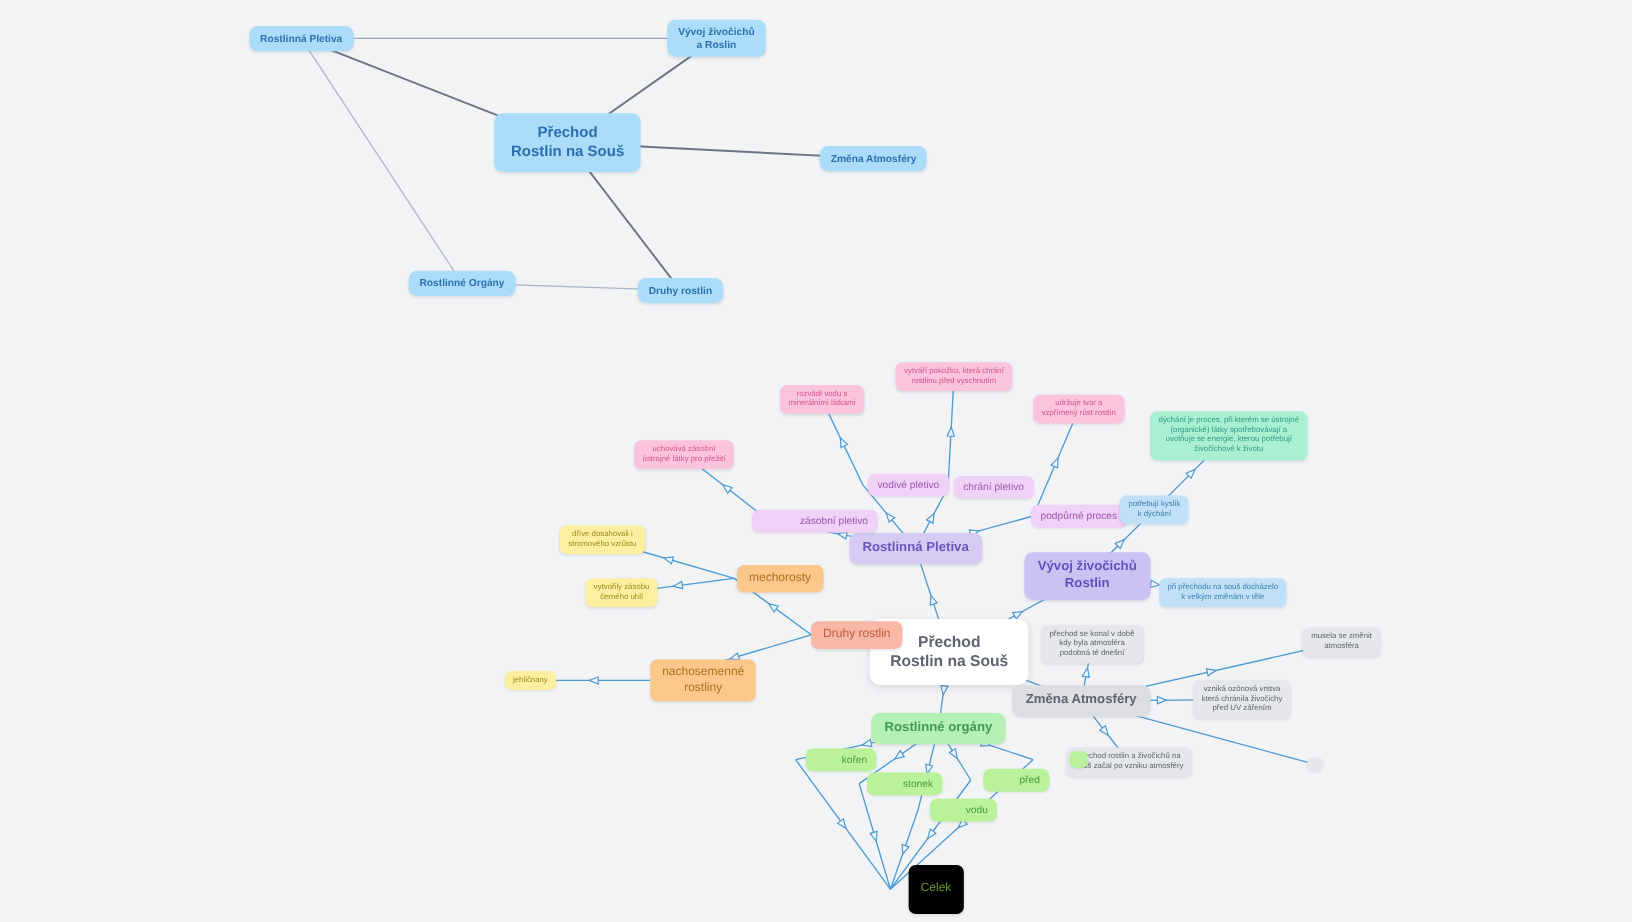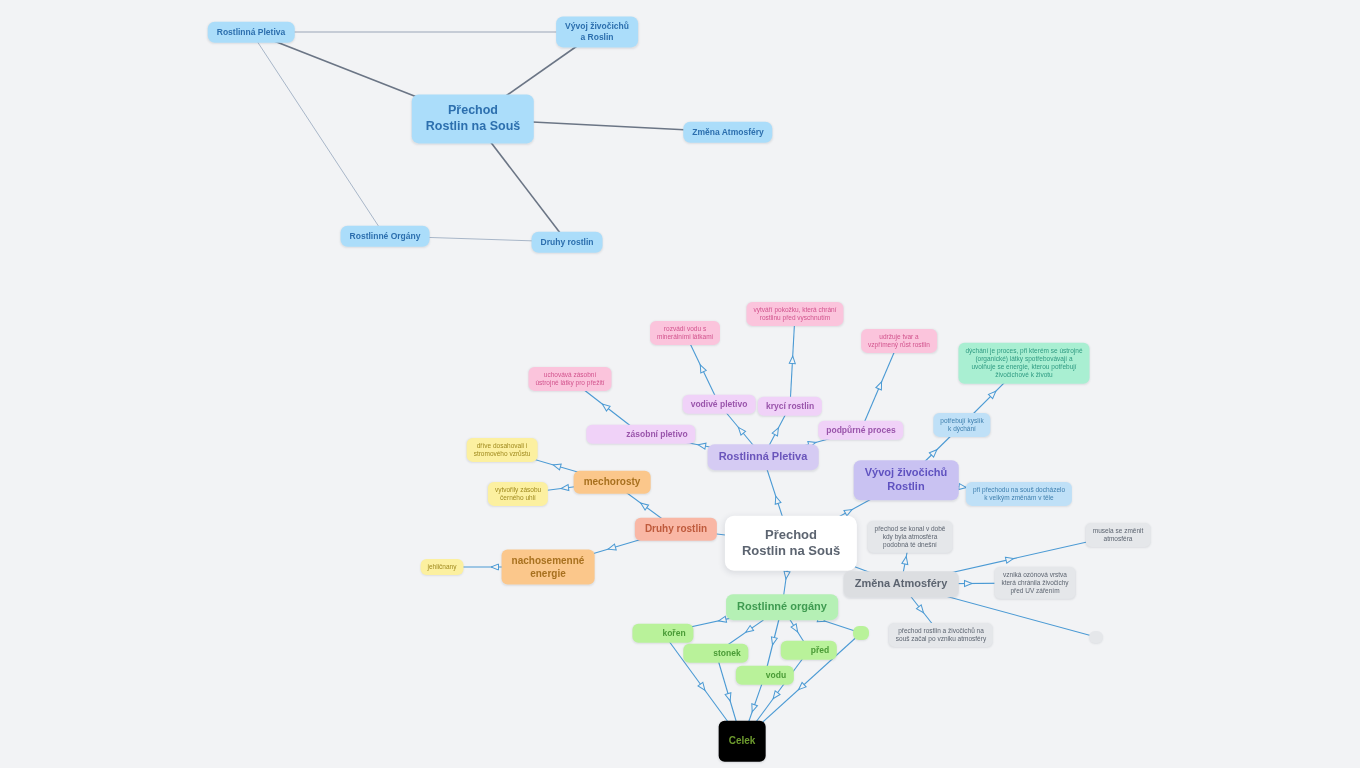--- a/index.html
+++ b/index.html
@@ -51,21 +51,21 @@
     font-size: 13px; font-weight: bold;
     padding: 11px 17px; border-radius: 9px;
     box-shadow: 0 2px 6px rgba(40,50,70,0.12);
   }
   .hub { font-size: 11px; font-weight: bold; padding: 6px 11px; border-radius: 7px; }
   .hub-purple { background: #d5cbf3; color: #6a55bb; }
   .hub-lavender { background: #c9c2f2; color: #5f52c0; }
   .hub-green { background: #b5f0b5; color: #3f9b50; }
   .hub-gray  { background: #dcdee1; color: #5c6470; }
 
-  .mid { font-size: 8.5px; font-weight: bold; padding: 4px 8px; border-radius: 6px; }
+  .mid { font-size: 8.5px; font-weight: normal; padding: 4px 8px; border-radius: 6px; margin-left: 38px; }
   .mid-orange { background: #fbc78b; color: #a8711f; font-size: 10px; padding: 5px 10px; }
   .mid-salmon { background: #f9b7a5; color: #bf5a3c; font-size: 10px; padding: 5px 10px; }
   .mid-violet { background: #f0d2f8; color: #9a55ab; }
   .mid-lgreen { background: #b9f29a; color: #4a9b36; padding-left: 30px; }
   .mid-yellowgreen { background: #000000; color: #6d9b2e; font-size: 10px; padding: 14px 10px; }
 
   .leaf { font-size: 6.5px; padding: 4px 7px; border-radius: 6px; }
   .leaf-pink   { background: #fbc4dc; color: #d2538d; }
   .leaf-yellow { background: #fcf0a0; color: #a08a1e; }
   .leaf-blue   { background: #bfe0f7; color: #3e7fae; }
@@ -241,21 +241,21 @@
 Rostlin na Souš</div>
       <div class="node t-node t-small" style="left: 728px; top: 132px;">Změna Atmosféry</div>
       <div class="node t-node t-small" style="left: 385px; top: 236px;">Rostlinné Orgány</div>
       <div class="node t-node t-small" style="left: 567px; top: 242px;">Druhy rostlin</div>
     </div>
   <div id="bottom-nodes">
       <div class="node  root" style="left: 791px; top: 543px;">Přechod
 Rostlin na Souš</div>
       <div class="node  hub hub-purple" style="left: 763px; top: 457px;">Rostlinná Pletiva</div>
       <div class="node  mid mid-violet" style="left: 719px; top: 404px;">vodivé pletivo</div>
-      <div class="node  mid mid-violet" style="left: 790px; top: 406px;">krycí rostlin</div>
+      <div class="node  mid mid-violet" style="left: 790px; top: 406px;">chrání pletivo</div>
       <div class="node  mid mid-violet" style="left: 861px; top: 430px;">podpůrné proces</div>
       <div class="node  mid mid-violet" style="left: 641px; top: 434px; padding-left: 40px;">zásobní pletivo</div>
       <div class="node  leaf leaf-pink" style="left: 685px; top: 333px;">rozvádí vodu s
 minerálními látkami</div>
       <div class="node  leaf leaf-pink" style="left: 795px; top: 314px;">vytváří pokožku, která chrání
 rostlinu před vyschnutím</div>
       <div class="node  leaf leaf-pink" style="left: 899px; top: 341px;">udržuje tvar a
 vzpřímený růst rostlin</div>
       <div class="node  leaf leaf-pink" style="left: 570px; top: 379px;">uchovává zásobní
 ústrojné látky pro přežití</div>
@@ -281,21 +281,21 @@
       <div class="node  leaf leaf-gray" style="left: 1118px; top: 535px;">musela se změnit
 atmosféra</div>
       <div class="node  leaf empty-gray" style="left: 1096px; top: 637px;"></div>
       <div class="node  mid mid-salmon" style="left: 676px; top: 529px;">Druhy rostlin</div>
       <div class="node  mid mid-orange" style="left: 612px; top: 482px;">mechorosty</div>
       <div class="node  leaf leaf-yellow" style="left: 502px; top: 450px;">dříve dosahovali i
 stromového vzrůstu</div>
       <div class="node  leaf leaf-yellow" style="left: 518px; top: 494px;">vytvořily zásobu
 černého uhlí</div>
       <div class="node  mid mid-orange" style="left: 548px; top: 567px;">nachosemenné
-energie</div>
+rostliny</div>
       <div class="node  leaf leaf-yellow" style="left: 442px; top: 567px;">jehličnany</div>
       <div class="node  hub hub-green" style="left: 782px; top: 607px;">Rostlinné orgány</div>
       <div class="node  mid mid-lgreen" style="left: 663px; top: 633px;">kořen</div>
       <div class="node  mid mid-lgreen" style="left: 716px; top: 653px;">stonek</div>
       <div class="node  mid mid-lgreen" style="left: 765px; top: 675px;">vodu</div>
       <div class="node  mid mid-lgreen" style="left: 809px; top: 650px;">před</div>
       <div class="node  mid empty-green" style="left: 861px; top: 633px;"></div>
       <div class="node  mid mid-yellowgreen" style="left: 742px; top: 741px;">Celek</div>
     </div>
 </div>

